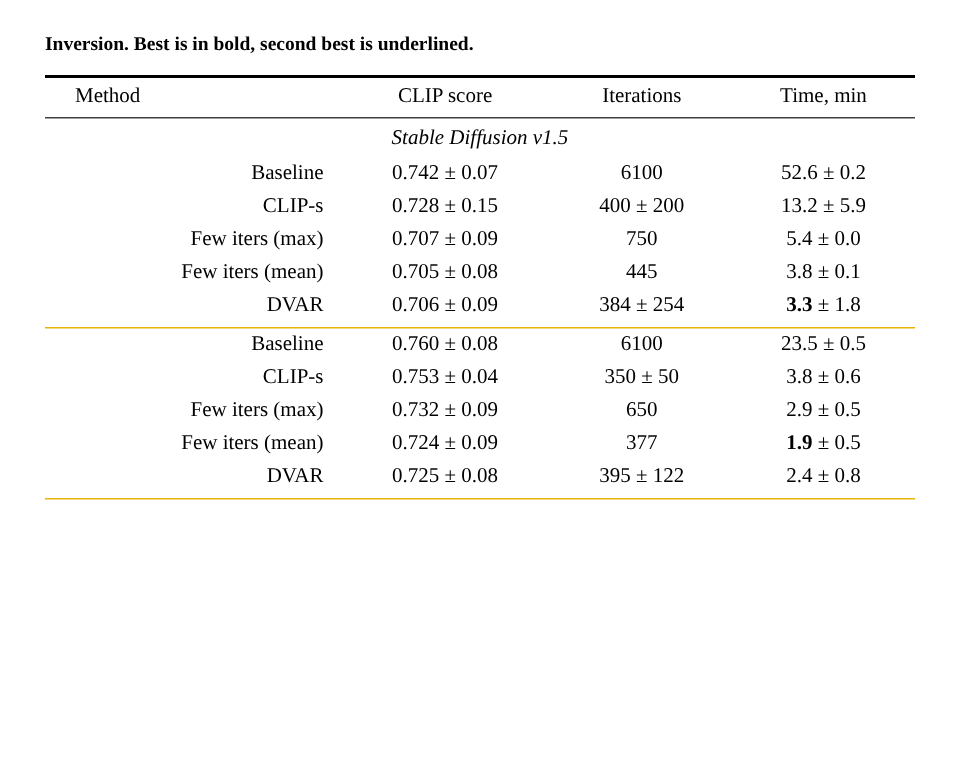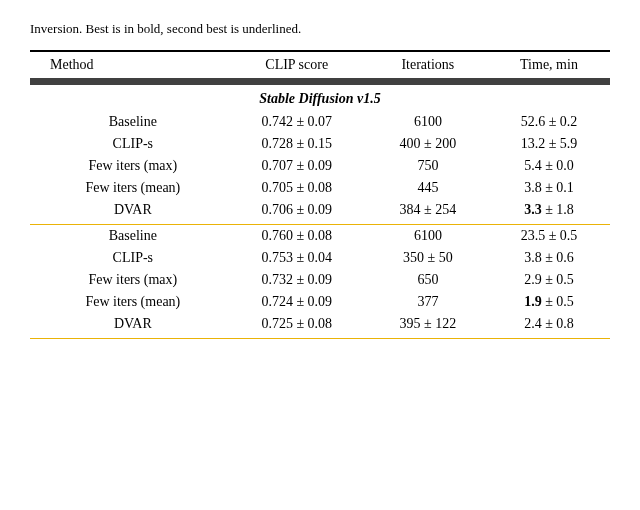--- a/index.html
+++ b/index.html
@@ -9,50 +9,50 @@
       font-size: 14px;
       color: #000;
       width: 640px;
       min-height: 510px;
       padding: 20px 30px;
     }
     .caption {
       font-size: 13px;
       margin-bottom: 12px;
       line-height: 1.4;
+      font-weight: bold;
     }
     table {
       width: 100%;
       border-collapse: collapse;
     }
     th, td {
       padding: 3px 10px;
       text-align: center;
     }
     th {
       font-weight: normal;
       font-size: 14px;
     }
     td.method-col {
-      text-align: center;
+      text-align: right;
       padding-left: 20px;
     }
     .header-row th {
       border-top: 2px solid #000;
-      border-bottom: 7px solid #404040;
+      border-bottom: 1px solid #404040;
       padding-top: 5px;
       padding-bottom: 5px;
     }
     .section-header td {
       font-style: italic;
       font-size: 14px;
       padding-top: 6px;
       padding-bottom: 4px;
       text-align: center;
-      font-weight: bold;
     }
     .section-header-top td {
       border-top: 1px solid #000;
     }
     .last-row td {
       border-bottom: 1px solid #eab308;
       padding-bottom: 6px;
     }
     .bold { font-weight: bold; margin-top: 12px; }
     .underline { }

